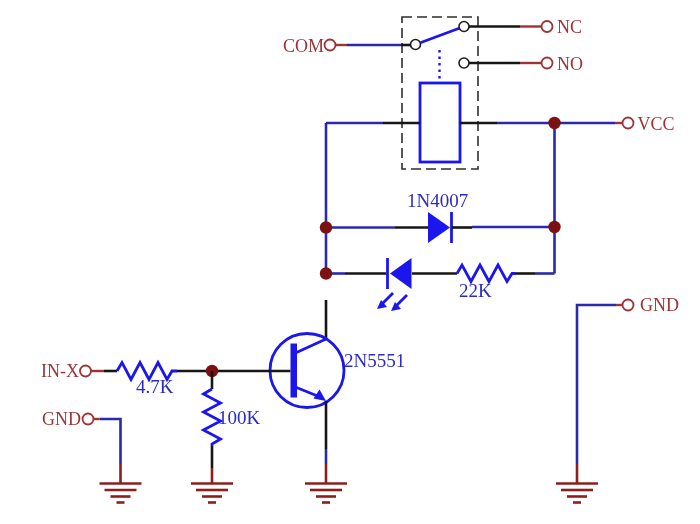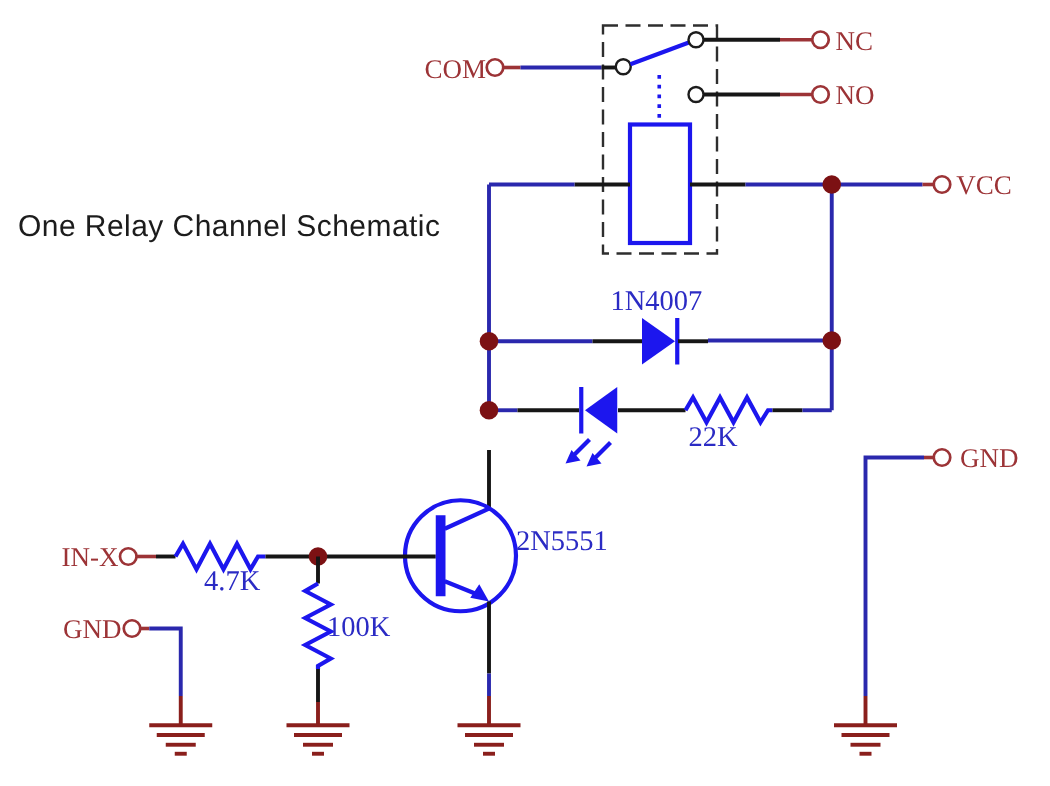--- a/index.html
+++ b/index.html
@@ -19,21 +19,20 @@
   .term{fill:#fff;stroke:var(--terminal_maroon,#9c3336);stroke-width:1.8;}
   .contact{fill:#fff;stroke:#1c1c1c;stroke-width:1.6;}
   .gnd{stroke:var(--ground_maroon,#8a1f1c);stroke-width:2.6;fill:none;}
   text.port{fill:var(--terminal_maroon,#9c3336);font-family:"Liberation Serif",serif;font-size:18px;}
   text.clabel{fill:var(--label_blue,#2b2bc4);font-family:"Liberation Serif",serif;font-size:19px;}
 </style>
 </head>
 <body>
 
 <div id="stage">
-  <div id="schematic-title">One Relay Channel Schematic</div>
 
   <svg width="700" height="524" viewBox="0 0 700 524">
 
     <rect class="dash" x="402" y="17" width="76" height="152"></rect>
     <line class="dotted" x1="439.5" y1="50" x2="439.5" y2="81"></line>
     <rect class="comp" fill="#fff" x="420" y="83" width="40" height="79"></rect>
 
     <circle class="term" cx="330" cy="45" r="5.5"></circle>
     <line class="lead" x1="335.5" y1="45" x2="347" y2="45"></line>
     <line class="wire" x1="347" y1="45" x2="401" y2="45"></line>

